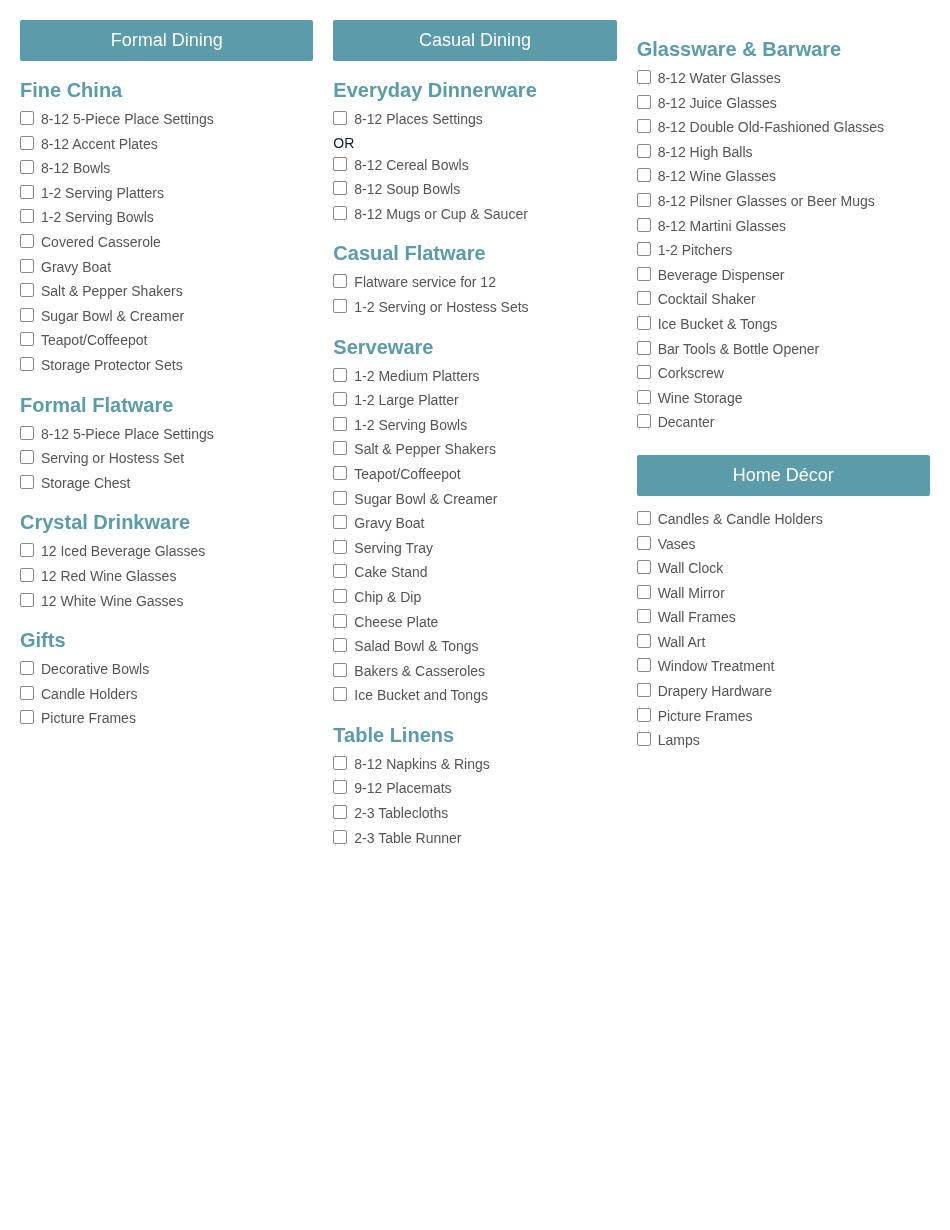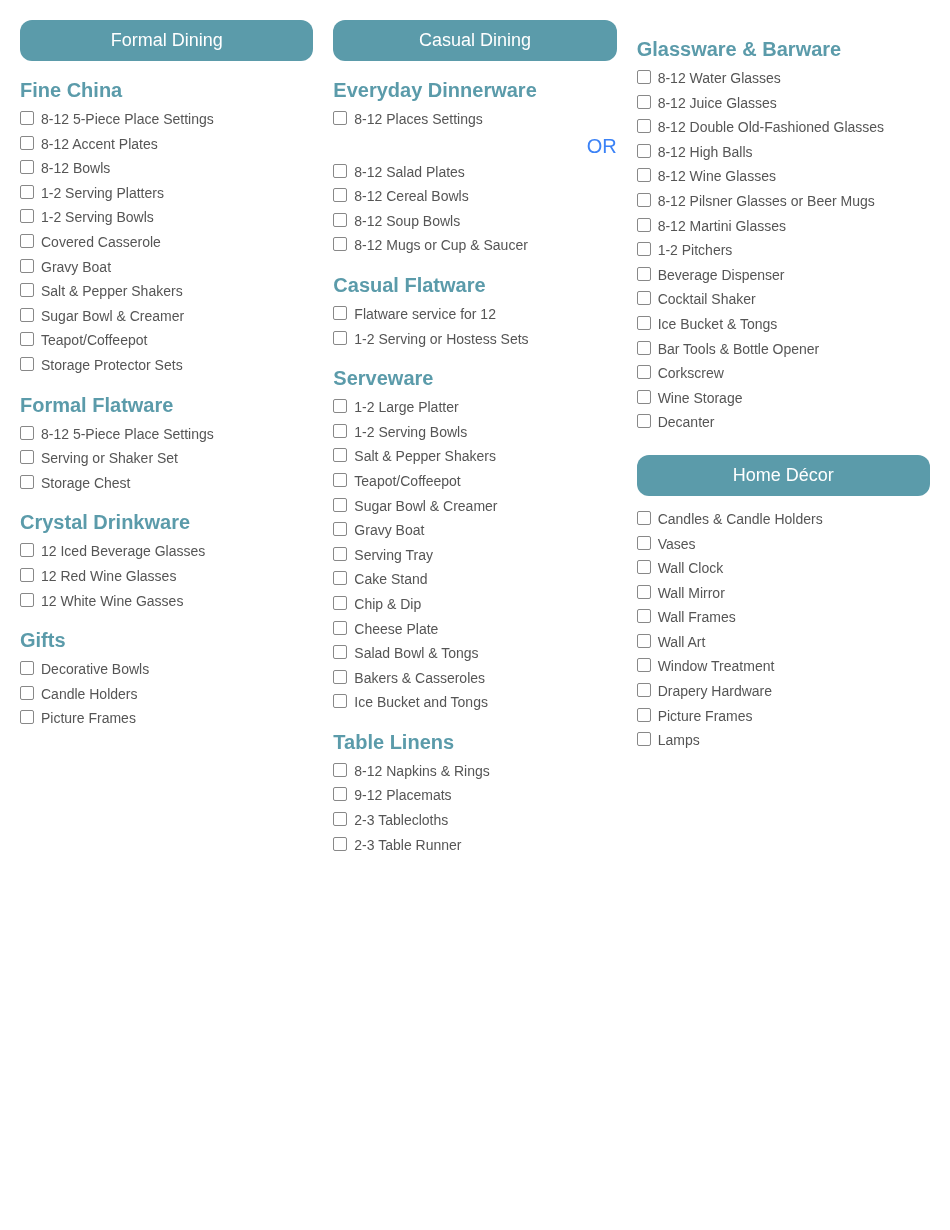--- a/index.html
+++ b/index.html
@@ -25,21 +25,21 @@
     .column:last-child { padding-right: 0; }
 
     .section-header {
       background-color: #5b9baa;
       color: #fff;
       text-align: center;
       padding: 10px 15px;
       font-size: 18px;
       font-weight: normal;
       margin-bottom: 14px;
-      border-radius: 12px;
+      border-radius: 2px;
     }
     .subsection-title {
       color: #5b9baa;
       font-weight: bold;
       font-size: 20px;
       margin-top: 18px;
       margin-bottom: 8px;
     }
     .checklist {
       list-style: none;
@@ -57,23 +57,22 @@
       width: 14px;
       height: 14px;
       border: 1.5px solid #888;
       border-radius: 2px;
       margin-right: 7px;
       flex-shrink: 0;
       margin-top: 1px;
     }
     .or-label {
       margin: 5px 0 5px 0;
-      font-size: 20px;
-      color: #3b82f6;
-      text-align: right;
+      font-size: 14px;
+      color: #0f172a;
     }
   </style>
 </head>
 <body>
 
 <div class="page">
 
   <div class="column">
     <div class="section-header">Formal Dining</div>
 
@@ -126,21 +125,21 @@
     </ul>
 
     <div class="subsection-title">Formal Flatware</div>
     <ul class="checklist">
       <li>
           <span class="checkbox"></span>
           <span>8-12 5-Piece Place Settings</span>
         </li>
       <li>
           <span class="checkbox"></span>
-          <span>Serving or Shaker Set</span>
+          <span>Serving or Hostess Set</span>
         </li>
       <li>
           <span class="checkbox"></span>
           <span>Storage Chest</span>
         </li>
     </ul>
 
     <div class="subsection-title">Crystal Drinkware</div>
     <ul class="checklist">
       <li>
@@ -181,24 +180,20 @@
     <ul class="checklist">
       <li>
           <span class="checkbox"></span>
           <span>8-12 Places Settings</span>
         </li>
     </ul>
     <div class="or-label">OR</div>
     <ul class="checklist">
       <li>
           <span class="checkbox"></span>
-          <span>8-12 Salad Plates</span>
-        </li>
-      <li>
-          <span class="checkbox"></span>
           <span>8-12 Cereal Bowls</span>
         </li>
       <li>
           <span class="checkbox"></span>
           <span>8-12 Soup Bowls</span>
         </li>
       <li>
           <span class="checkbox"></span>
           <span>8-12 Mugs or Cup &amp; Saucer</span>
         </li>
@@ -211,20 +206,24 @@
           <span>Flatware service for 12</span>
         </li>
       <li>
           <span class="checkbox"></span>
           <span>1-2 Serving or Hostess Sets</span>
         </li>
     </ul>
 
     <div class="subsection-title">Serveware</div>
     <ul class="checklist">
+      <li>
+          <span class="checkbox"></span>
+          <span>1-2 Medium Platters</span>
+        </li>
       <li>
           <span class="checkbox"></span>
           <span>1-2 Large Platter</span>
         </li>
       <li>
           <span class="checkbox"></span>
           <span>1-2 Serving Bowls</span>
         </li>
       <li>
           <span class="checkbox"></span>

